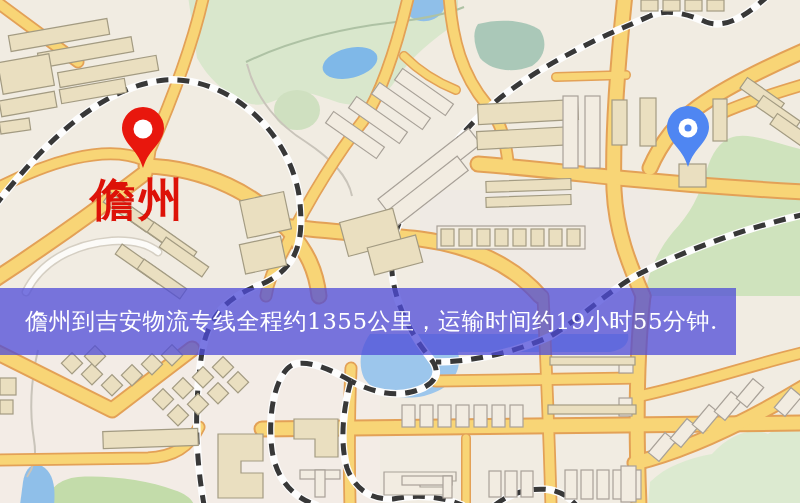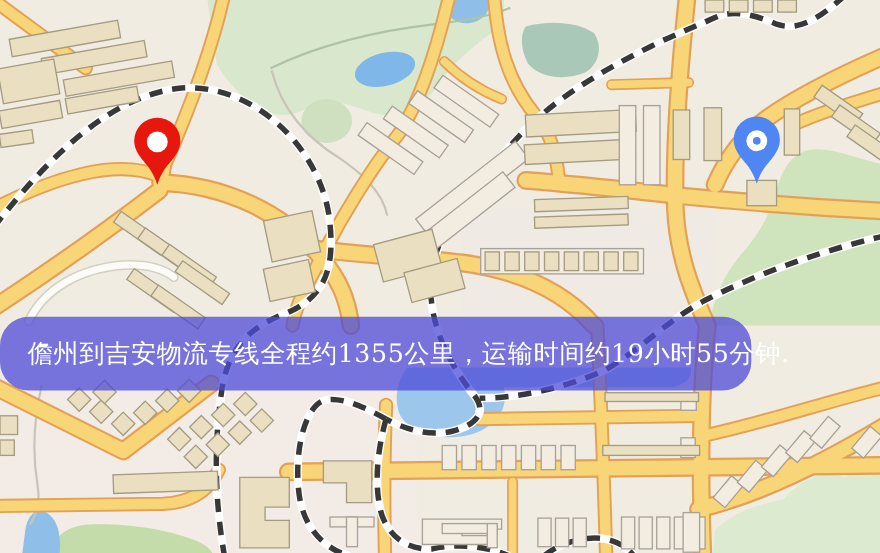--- a/index.html
+++ b/index.html
@@ -28,22 +28,22 @@
   .stream{fill:none;stroke:#aec2a4;stroke-width:2;}
   .path-line{fill:none;stroke:#c9c4ba;stroke-width:2;}
 
   
   .city-label{position:absolute;font-family:"DejaVu Serif","Liberation Serif",serif;
               font-weight:bold;line-height:1;white-space:nowrap;user-select:none;}
   #origin-label{left:90px;top:177px;font-size:45px;letter-spacing:3px;color:#dd1208;}
   #dest-label{left:644px;top:181px;font-size:44px;letter-spacing:13px;color:#2028d8;}
 
   
-  #banner{position:absolute;left:0;top:288px;width:683px;height:67px;
-          background:rgba(77,75,216,0.75);display:flex;align-items:center;border-radius:26px;}
+  #banner{position:absolute;left:0;top:288px;width:736px;height:67px;
+          background:rgba(77,75,216,0.75);display:flex;align-items:center;}
   #banner .banner-text{color:#ffffff;font-size:23px;padding-left:25px;white-space:nowrap;
           font-family:"DejaVu Serif","Liberation Serif",serif;letter-spacing:0.5px;}
 </style>
 </head>
 <body>
 
 <div id="stage">
 
 <svg id="map-svg" width="800" height="503" viewBox="0 0 800 503">
   <defs>
@@ -298,18 +298,19 @@
     <path d="M0,30 C-3.5,19 -8,14 -13,8 C-18,2 -21,-4 -21,-10 A21,21 0 1,1 21,-10 C21,-4 18,2 13,8 C8,14 3.5,19 0,30 Z" fill="#e8170d"></path>
     <circle cx="0" cy="-9" r="9.5" fill="#ffffff"></circle>
   </g>
   <g transform="translate(688,137)">
     <path d="M0,30 C-3.5,19 -8,14 -13,8 C-18,2 -21,-4 -21,-10 A21,21 0 1,1 21,-10 C21,-4 18,2 13,8 C8,14 3.5,19 0,30 Z" fill="#4f86f2"></path>
     <circle cx="0" cy="-9" r="9.5" fill="#ffffff"></circle>
     <circle cx="0" cy="-9" r="3.5" fill="#4f86f2"></circle>
   </g>
 </svg>
 
+<div class="city-label" id="origin-label">儋州</div>
 
 <div id="banner">
   <span class="banner-text">儋州到吉安物流专线全程约1355公里，运输时间约19小时55分钟.</span>
 </div>
 
 </div>
 
 </body></html>

